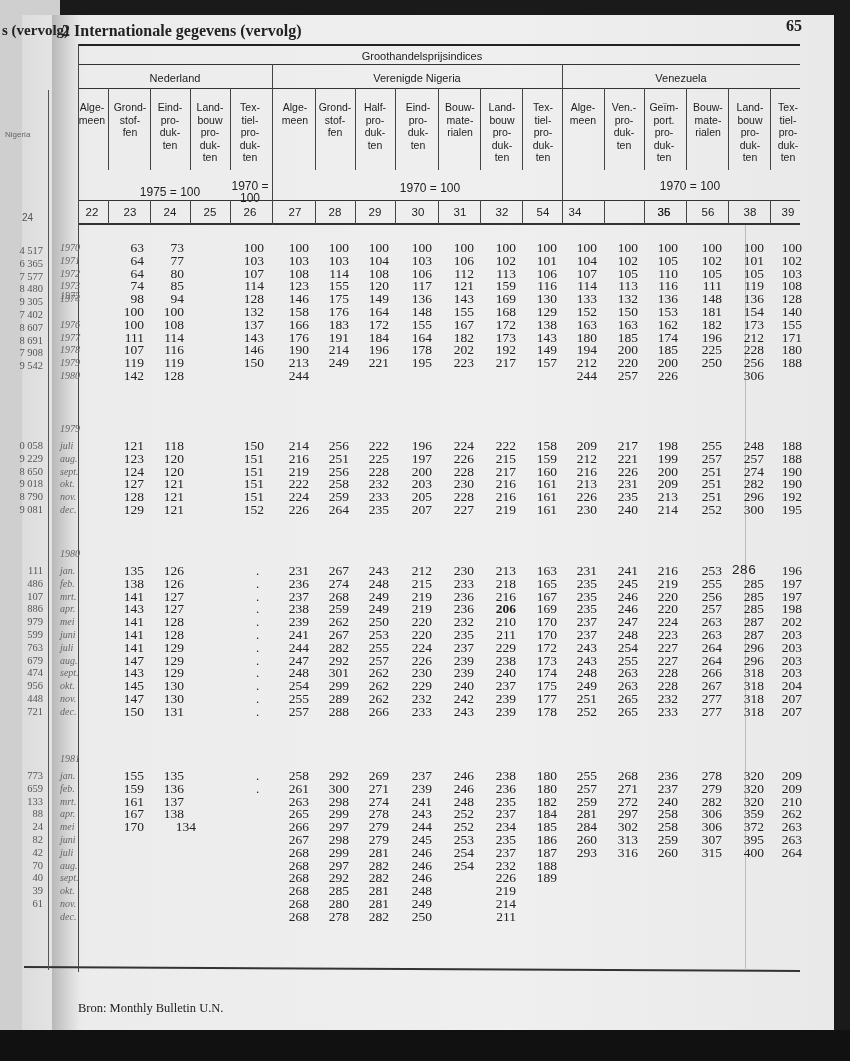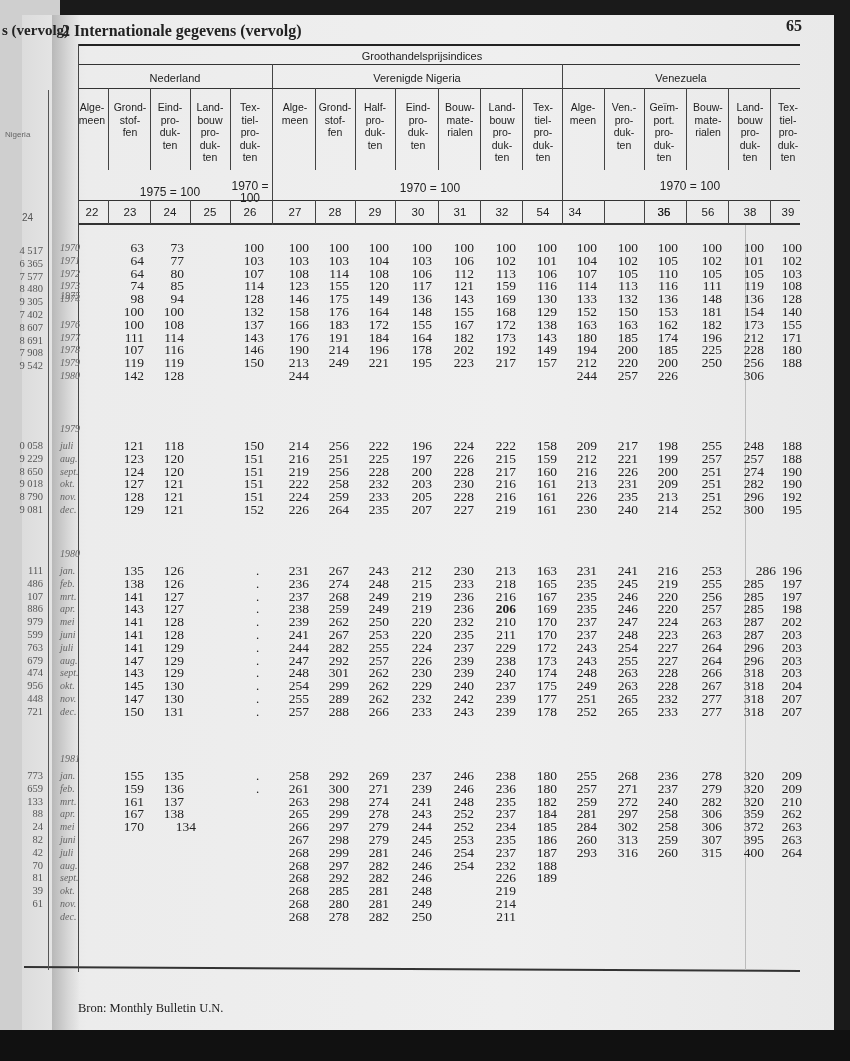--- a/index.html
+++ b/index.html
@@ -456,21 +456,21 @@
     <div class="cell" style="left: 315px; top: 564px;">267</div>
     <div class="cell" style="left: 355px; top: 564px;">243</div>
     <div class="cell" style="left: 398px; top: 564px;">212</div>
     <div class="cell" style="left: 440px; top: 564px;">230</div>
     <div class="cell" style="left: 482px; top: 564px;">213</div>
     <div class="cell" style="left: 523px; top: 564px;">163</div>
     <div class="cell" style="left: 563px; top: 564px;">231</div>
     <div class="cell" style="left: 604px; top: 564px;">241</div>
     <div class="cell" style="left: 644px; top: 564px;">216</div>
     <div class="cell" style="left: 688px; top: 564px;">253</div>
-    <div class="cell" style="left: 742px; top: 564px;">286</div>
+    <div class="cell" style="left: 722px; top: 564px; font-family: Liberation Mono, monospace;">286</div>
     <div class="cell" style="left: 768px; top: 564px;">196</div>
     <div class="cell" style="left: 110px; top: 576.8px;">138</div>
     <div class="cell" style="left: 150px; top: 576.8px;">126</div>
     <div class="dot" style="left: 256px; top: 576.8px;">.</div>
     <div class="cell" style="left: 275px; top: 576.8px;">236</div>
     <div class="cell" style="left: 315px; top: 576.8px;">274</div>
     <div class="cell" style="left: 355px; top: 576.8px;">248</div>
     <div class="cell" style="left: 398px; top: 576.8px;">215</div>
     <div class="cell" style="left: 440px; top: 576.8px;">233</div>
     <div class="cell" style="left: 482px; top: 576.8px;">218</div>
@@ -847,19 +847,19 @@
     <div class="ghost" style="left: 5px; top: 692px;">448</div>
     <div class="ghost" style="left: 5px; top: 704.8px;">721</div>
     <div class="ghost" style="left: 5px; top: 769px;">773</div>
     <div class="ghost" style="left: 5px; top: 781.8px;">659</div>
     <div class="ghost" style="left: 5px; top: 794.6px;">133</div>
     <div class="ghost" style="left: 5px; top: 807.4px;">88</div>
     <div class="ghost" style="left: 5px; top: 820.2px;">24</div>
     <div class="ghost" style="left: 5px; top: 833px;">82</div>
     <div class="ghost" style="left: 5px; top: 845.8px;">42</div>
     <div class="ghost" style="left: 5px; top: 858.6px;">70</div>
-    <div class="ghost" style="left: 5px; top: 871.4px;">81</div>
+    <div class="ghost" style="left: 5px; top: 871.4px;">40</div>
     <div class="ghost" style="left: 5px; top: 884.2px;">39</div>
     <div class="ghost" style="left: 5px; top: 897px;">61</div>
   </div>
 
 <div class="abs source">Bron:  Monthly Bulletin U.N.</div>
 <div class="bottom-black"></div>
 
 </body></html>

